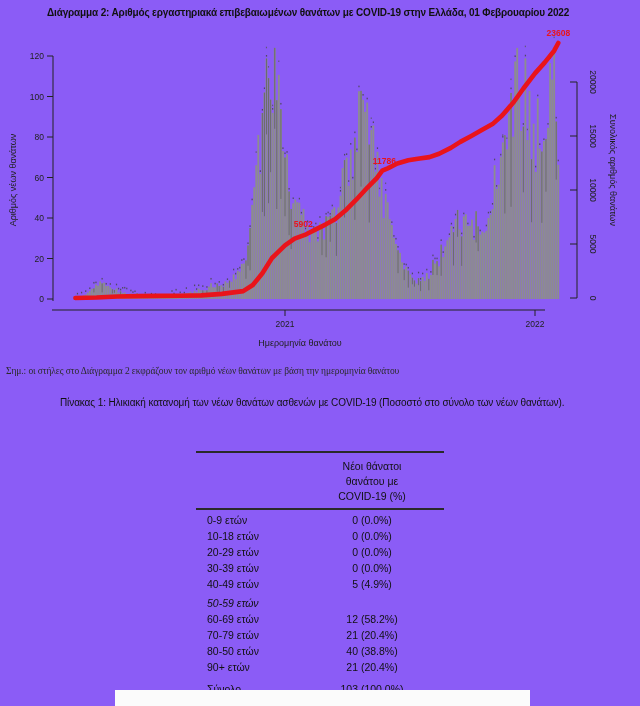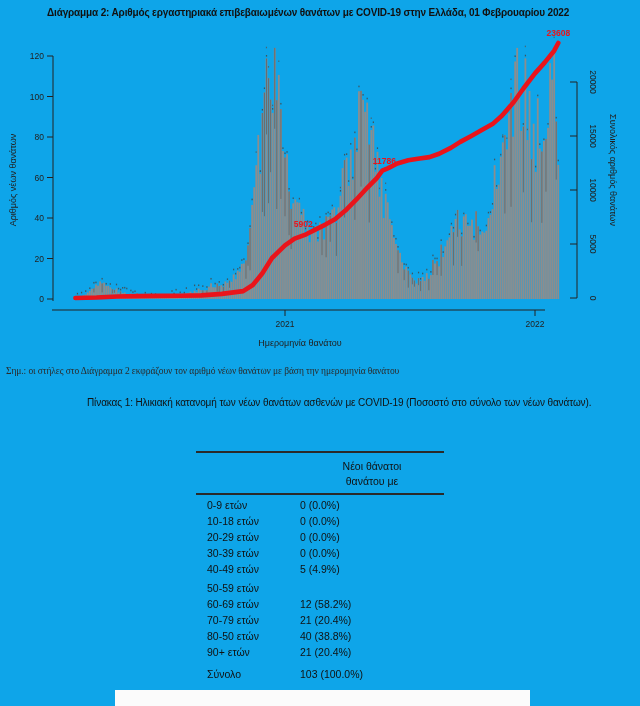--- a/index.html
+++ b/index.html
@@ -1,44 +1,44 @@
 <!DOCTYPE html>
 <html><head>
 <meta charset="utf-8">
 <style>
   html,body{margin:0;padding:0;background:#fff;}
   .page{
-    position:relative;width:640px;height:706px;background:#0ea5e9;overflow:hidden;
+    position:relative;width:640px;height:706px;background:#8b5cf6;overflow:hidden;
     font-family:"Liberation Sans","DejaVu Sans",sans-serif;color:#1a1a1a;
   }
   .chart-title{
     position:absolute;left:47px;top:7px;font-size:10px;font-weight:bold;
     letter-spacing:-0.15px;white-space:nowrap;color:#111;
   }
   .chart-svg{position:absolute;left:0;top:0;width:640px;height:360px;}
   .note-line{
     position:absolute;left:6px;top:366px;font-size:9.5px;letter-spacing:-0.1px;
     white-space:nowrap;color:#2b2b2b;font-family:Liberation Serif, serif;
   }
   .table-title{
-    position:absolute;left:87px;top:397px;font-size:10px;letter-spacing:-0.1px;
+    position:absolute;left:60px;top:397px;font-size:10px;letter-spacing:-0.1px;
     white-space:nowrap;color:#111;
   }
   .age-table{
     position:absolute;left:196px;top:451px;width:248px;
     border-top:2px solid #2a2a2a;border-bottom:2px solid #2a2a2a;
     font-size:10.5px;color:#111;
   }
   .age-table .thead{padding:6px 0 4px;border-bottom:2px solid #2a2a2a;}
   .age-table .thead .hbox{margin-left:104px;width:144px;text-align:center;}
   .age-table .thead .hline{line-height:15px;}
   .trow{display:flex;height:16px;line-height:16px;}
   .trow .lbl{flex:0 0 104px;padding-left:11px;box-sizing:border-box;}
-  .trow .val{flex:1;}
-  .trow.group-gap{margin-top:3px;}
+  .trow .val{flex:1;text-align:center;}
+  .trow.group-gap{margin-top:3px;font-style:italic;}
   .trow.total-row{margin-top:5px;height:18px;line-height:18px;padding-bottom:8px;}
   .tbody-top-pad{height:2px;}
   .footer-strip{
     position:absolute;left:115px;top:690px;width:415px;height:16px;background:#fbfbfb;
   }
 </style>
 </head>
 <body>
 
 <div class="page">
@@ -544,20 +544,21 @@
 
   <div class="note-line">Σημ.: οι στήλες στο Διάγραμμα 2 εκφράζουν τον αριθμό νέων θανάτων με βάση την ημερομηνία θανάτου</div>
 
   <div class="table-title">Πίνακας 1: Ηλικιακή κατανομή των νέων θανάτων ασθενών με COVID-19 (Ποσοστό στο σύνολο των νέων θανάτων).</div>
 
   <div class="age-table">
     <div class="thead">
       <div class="hbox">
         <div class="hline">Νέοι θάνατοι</div>
         <div class="hline">θανάτου με</div>
+        <div class="hline">COVID-19 (%)</div>
       </div>
     </div>
     <div class="tbody-top-pad"></div>
     <div class="trow">
       <span class="lbl">0-9 ετών</span>
       <span class="val">0 (0.0%)</span>
     </div>
     <div class="trow">
       <span class="lbl">10-18 ετών</span>
       <span class="val">0 (0.0%)</span>

